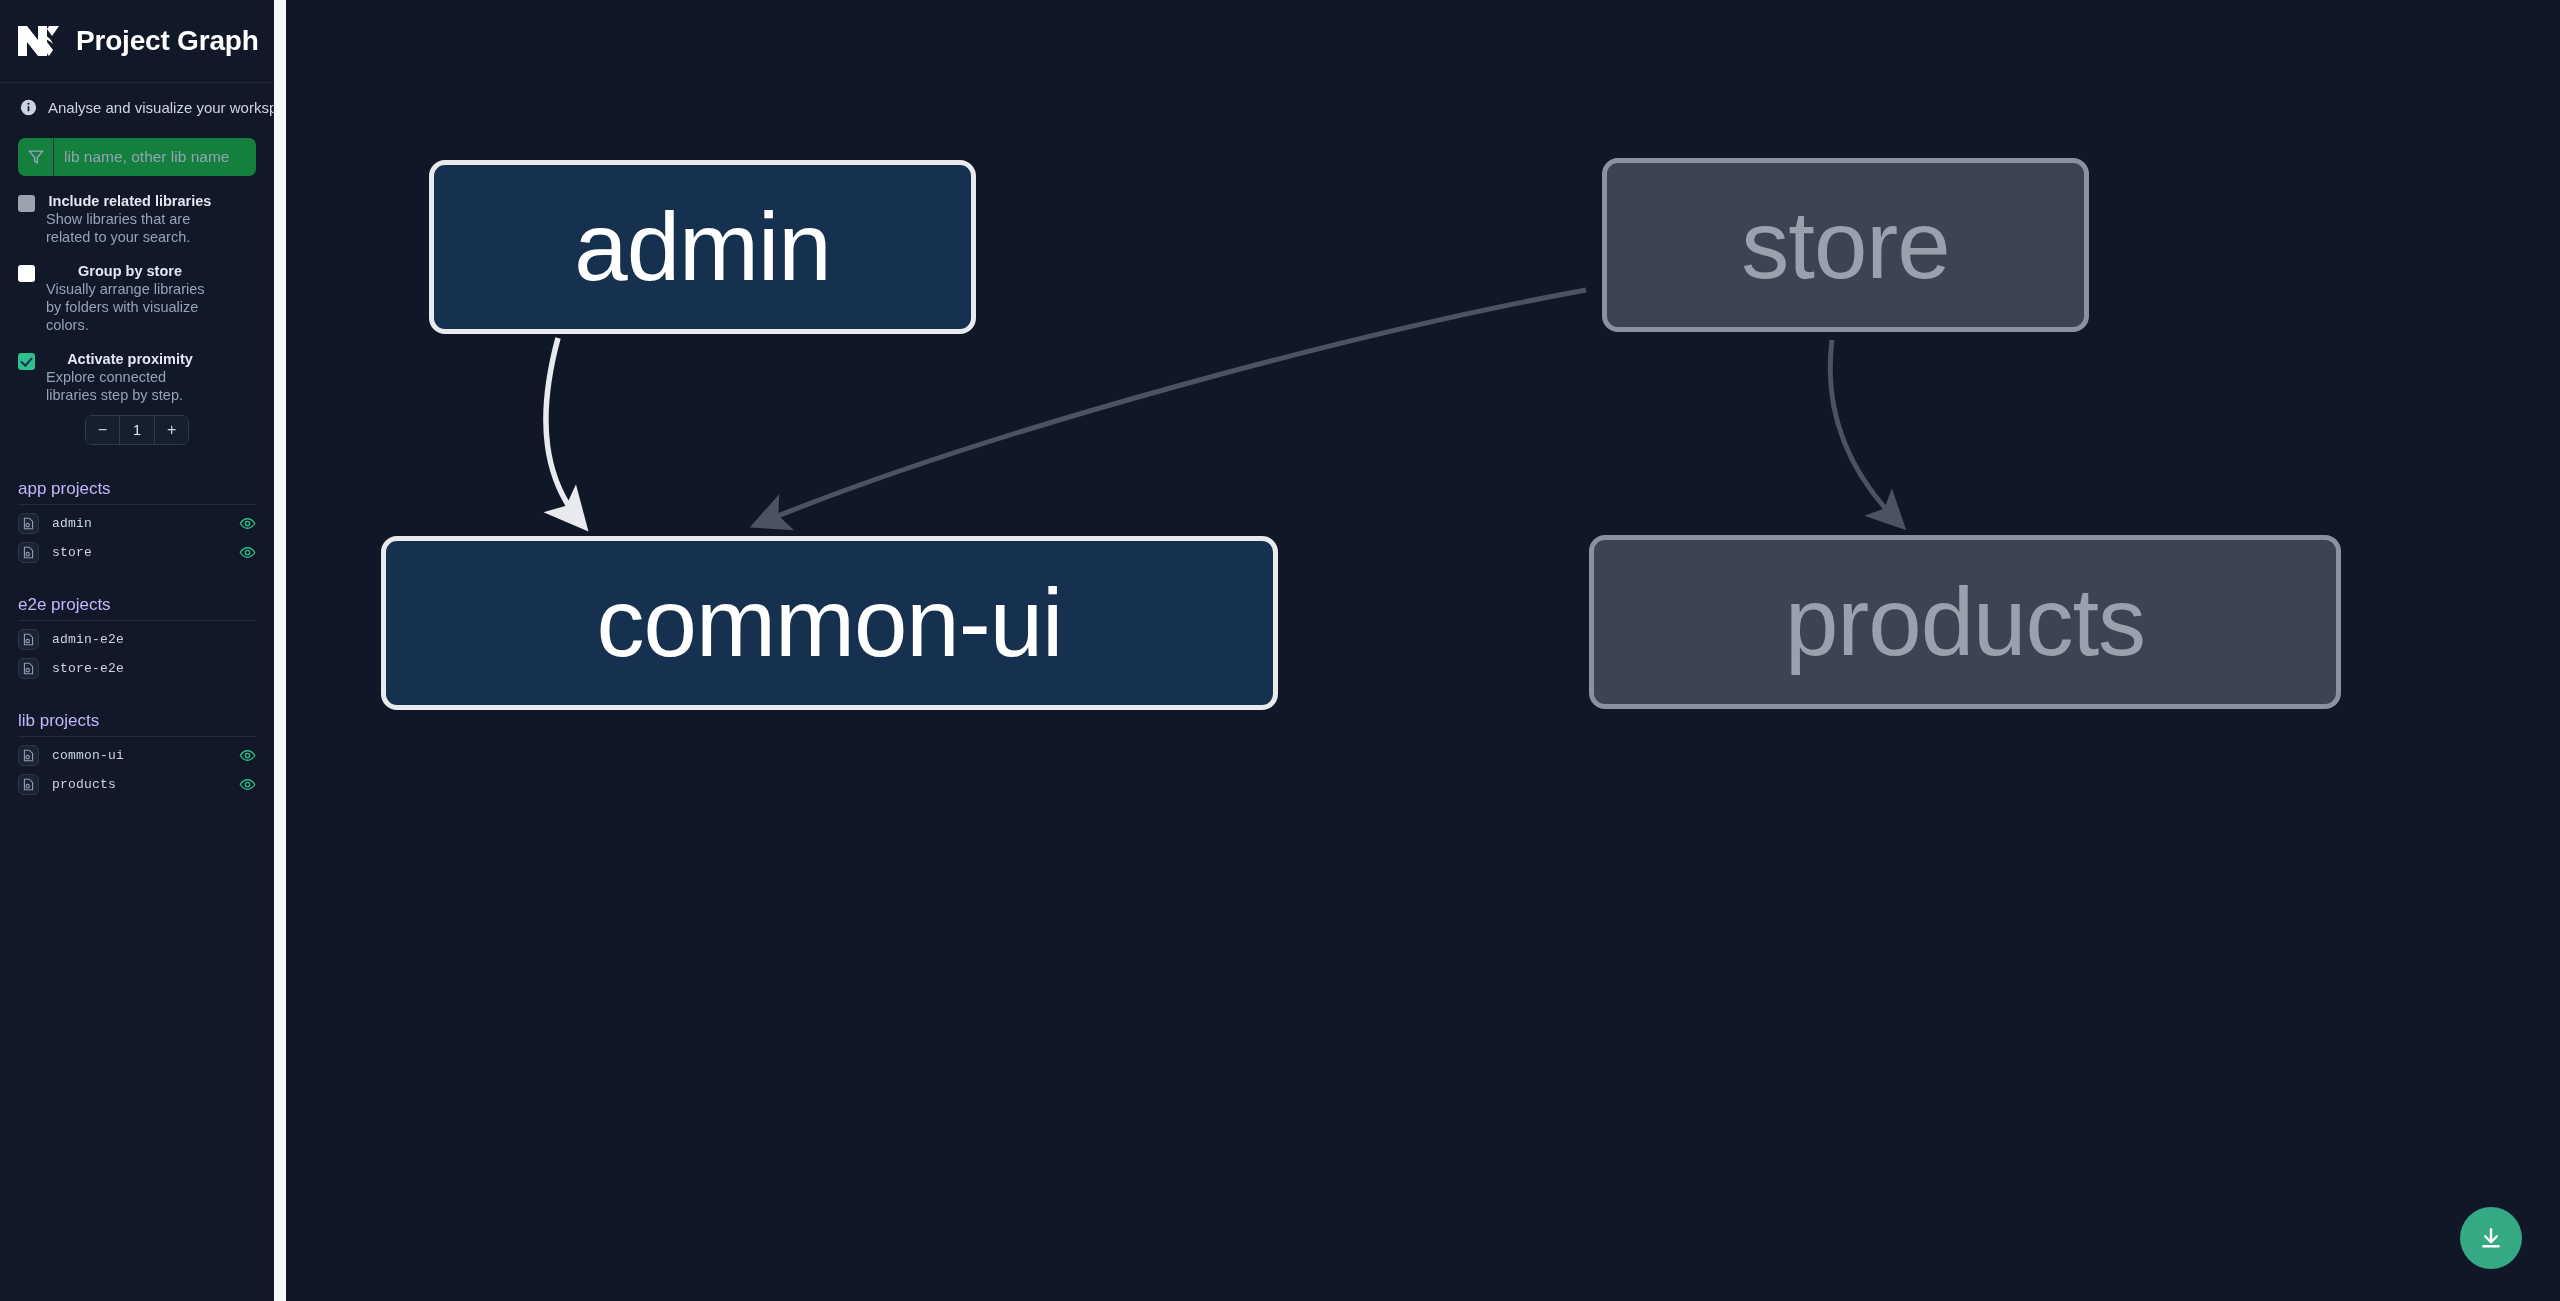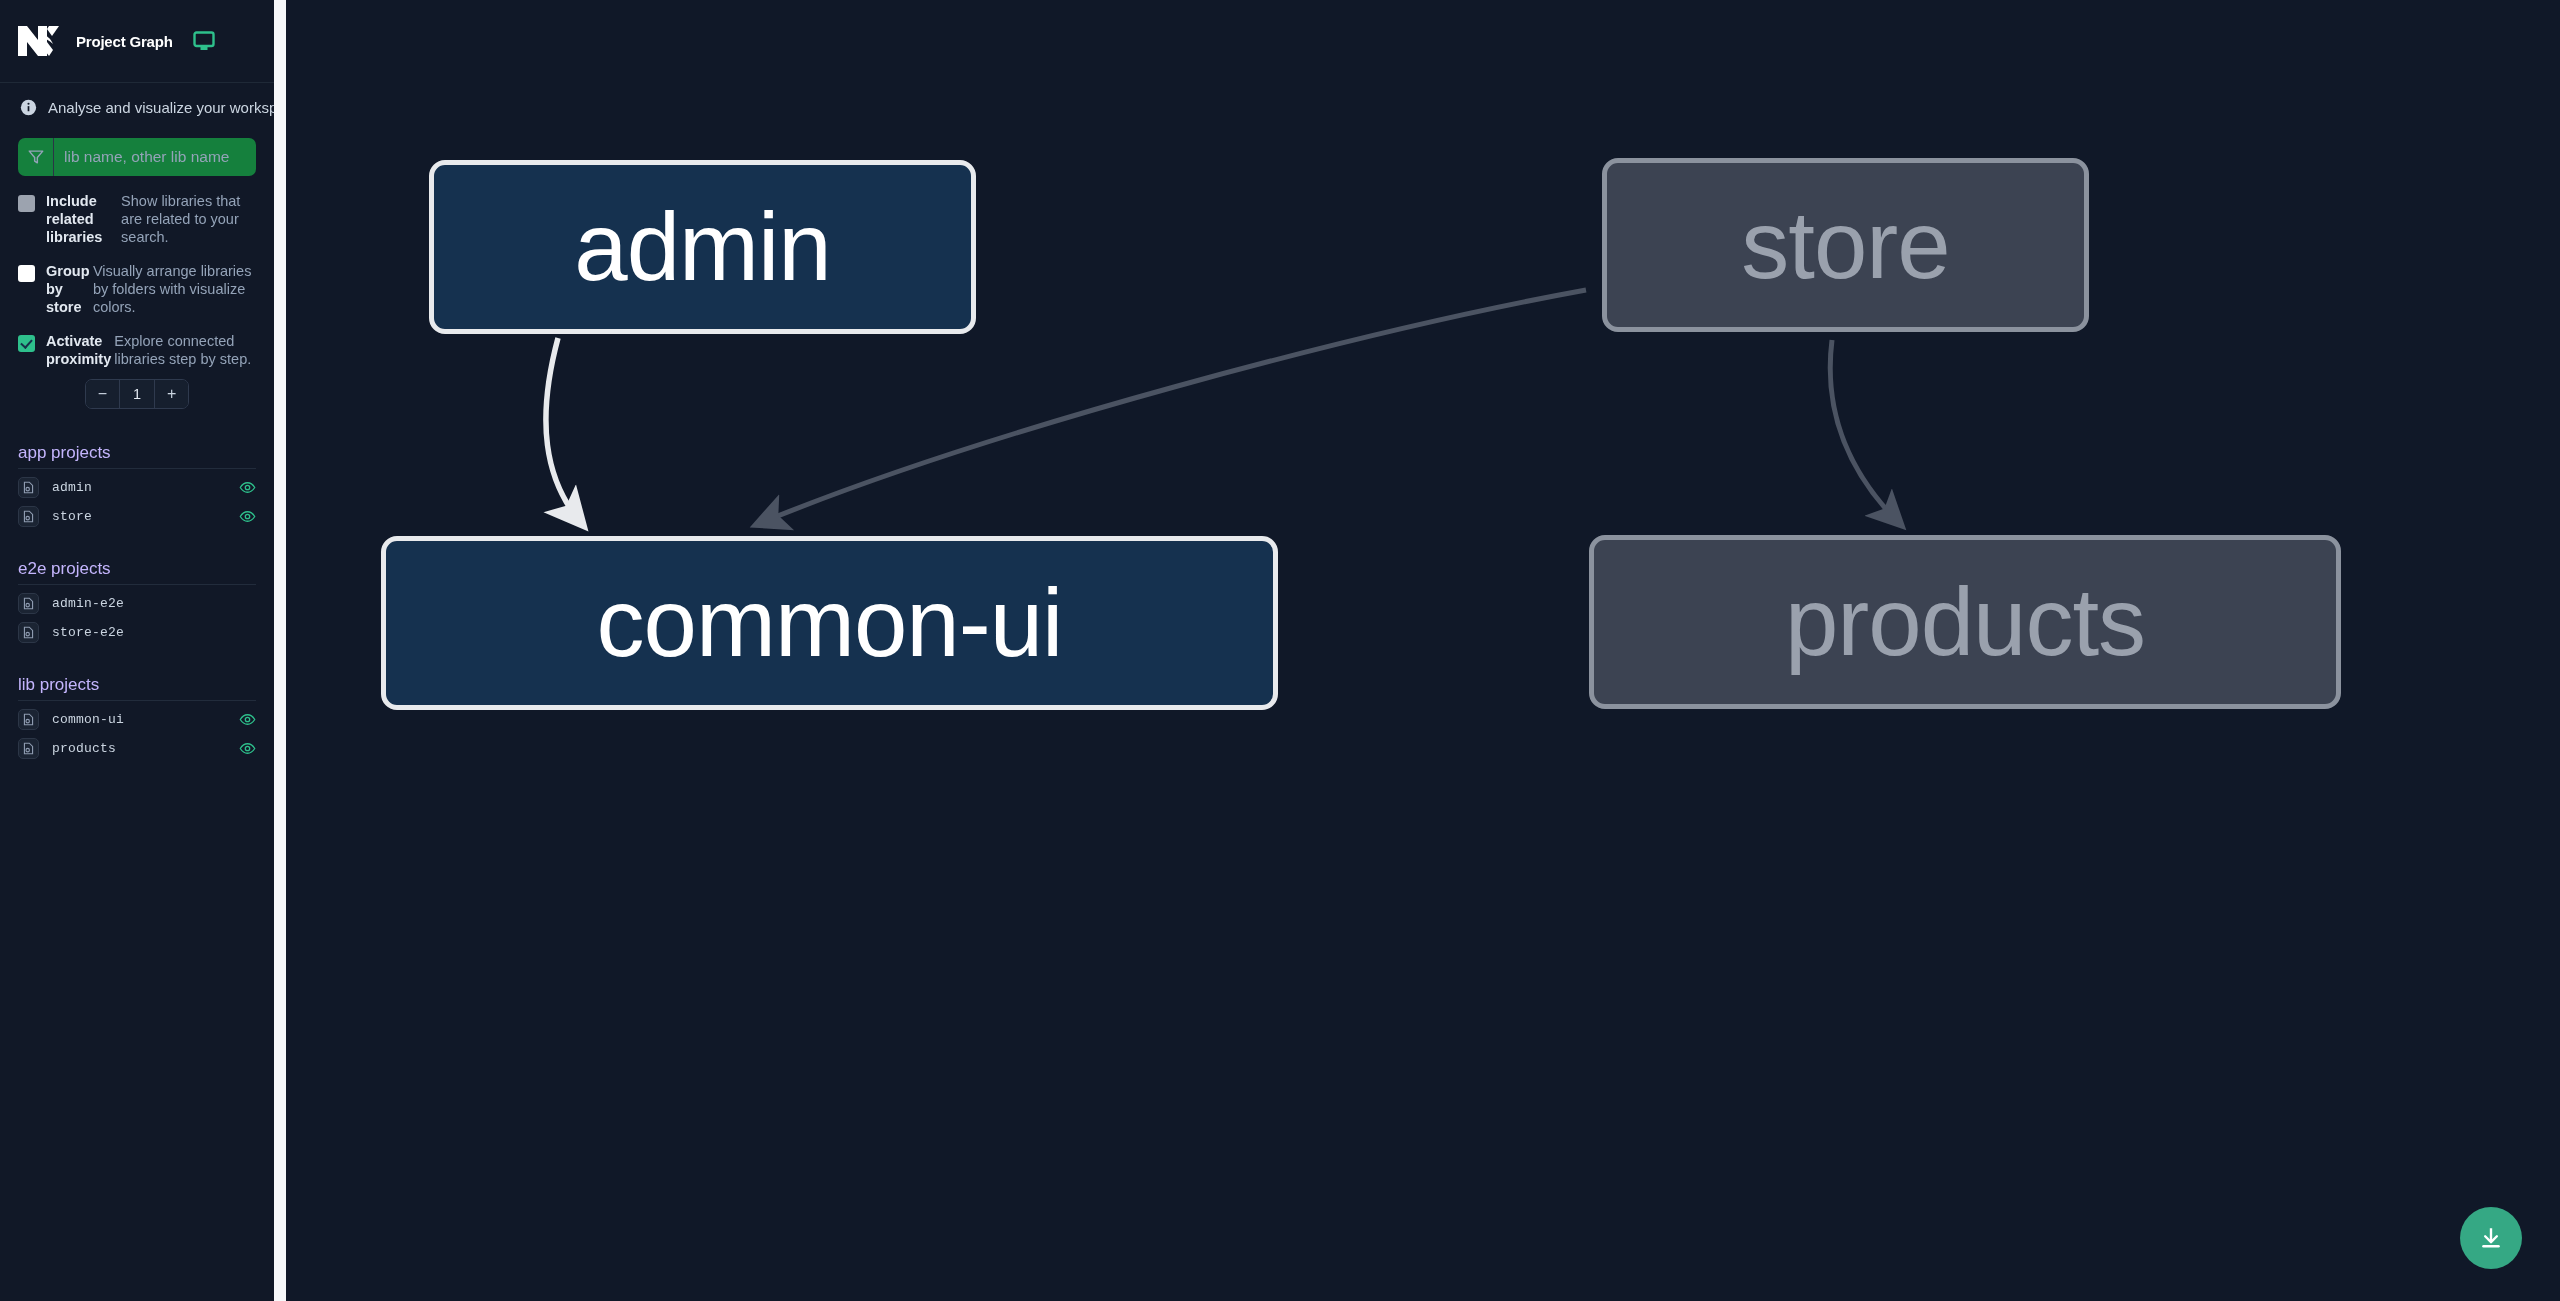--- a/index.html
+++ b/index.html
@@ -23,21 +23,21 @@
   }
   #sidebar-header {
     height: 83px;
     display: flex; align-items: center;
     padding: 0 0 0 16px;
     border-bottom: 1px solid #1f2937;
     gap: 14px;
   }
   .nx-logo { width: 46px; height: 42px; flex: 0 0 46px; }
   #app-title {
-    color: #ffffff; font-size: 15px; font-weight: bold;
+    color: #ffffff; font-size: 28px; font-weight: bold;
     letter-spacing: -0.2px; white-space: nowrap;
   }
   .monitor-icon { width: 24px; height: 24px; flex: 0 0 24px; margin-left: 5px; }
 
   #tagline-row {
     display: flex; align-items: center; gap: 11px;
     padding: 16px 16px 14px 20px;
   }
   .info-icon { width: 17px; height: 17px; flex: 0 0 17px; }
   #tagline { color: #cbd5e1; font-size: 15px; white-space: nowrap; }
@@ -67,21 +67,21 @@
     border-radius: 3px; position: relative; cursor: pointer;
   }
   .cb.grey { background: #9ca3af; }
   .cb.white { background: #ffffff; }
   .cb.green { background: #2ec08c; }
   .cb.green::after {
     content: ""; position: absolute; left: 5px; top: 2px;
     width: 5px; height: 9px; border: solid #16324a;
     border-width: 0 2.2px 2.2px 0; transform: rotate(42deg);
   }
-  .opt-text { display: flex; flex-direction: row; align-items: center; }
+  .opt-text { display: flex; flex-direction: column; align-items: center; }
   .opt-title { color: #e2e8f0; font-size: 14.5px; font-weight: bold; line-height: 18px; }
   .opt-desc { color: #94a3b8; font-size: 14.5px; line-height: 18px; max-width: 168px; }
 
   #btn-stack { padding: 18px 18px 0 18px; display: flex; flex-direction: column; gap: 9px; }
   .pill-btn {
     height: 34px; background: #1b2434; border: 1px solid #2b3549;
     border-radius: 7px; display: flex; align-items: center;
     gap: 11px; padding: 0 15px; cursor: pointer;
     color: #e8edf4; font-size: 14.5px; font-weight: bold;
     font-family: "Liberation Sans", sans-serif;

